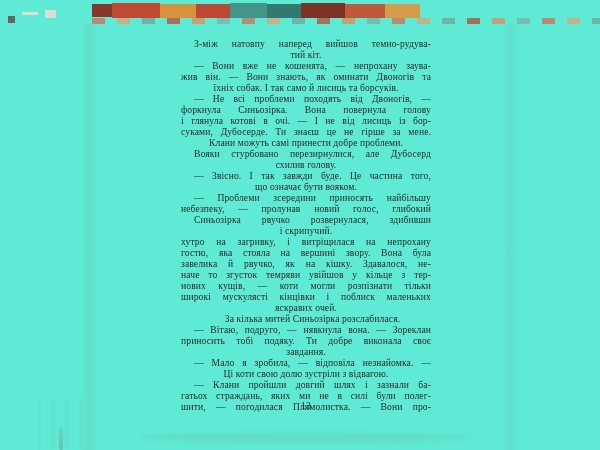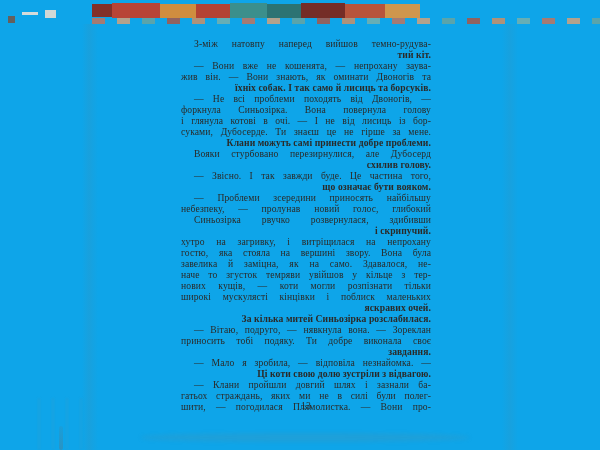--- a/index.html
+++ b/index.html
@@ -1,18 +1,18 @@
 <!DOCTYPE html>
 <html><head>
 <meta charset="utf-8">
 <style>
   html,body{margin:0;padding:0;background:#ffffff;}
   .screen{
     position:relative;width:600px;height:450px;overflow:hidden;
-    background:#0ea5e9;font-family:"Liberation Serif",serif;
+    background:#5eead4;font-family:"Liberation Serif",serif;
   }
   
   .ornament{position:absolute;left:0;top:0;width:600px;height:30px;}
   .tile{position:absolute;}
   .tile.big{opacity:.92;}
   .tile.small{opacity:.78;}
   
   .edge{position:absolute;pointer-events:none;}
   .edge-left{
     left:82px;top:24px;width:16px;height:426px;
@@ -38,21 +38,21 @@
   }
   
   .text-block{
     position:absolute;left:181px;top:38px;width:250px;
     font-size:9.6px;line-height:11px;color:#2b2a28;
     letter-spacing:.1px;
   }
   .line{white-space:normal;}
   .line.indent{padding-left:13px;}
   .line.j{text-align:justify;text-align-last:justify;}
-  .line.l{text-align:right;font-weight:bold;}
+  .line.l{text-align:center;}
   .page-number{
     position:absolute;left:181px;top:400px;width:250px;
     text-align:center;font-size:9.8px;color:#2b2a28;
   }
 </style>
 </head>
 <body>
 
 <div class="screen">
 
@@ -112,21 +112,21 @@
       <div class="line indent j">Вояки стурбовано перезирнулися, але Дубосерд</div>
       <div class="line l">схилив голову.</div>
       <div class="line indent j">— Звісно. І так завжди буде. Це частина того,</div>
       <div class="line l">що означає бути вояком.</div>
       <div class="line indent j">— Проблеми зсередини приносять найбільшу</div>
       <div class="line j">небезпеку, — пролунав новий голос, глибокий</div>
       <div class="line indent j">Синьозірка рвучко розвернулася, здибивши</div>
       <div class="line l">і скрипучий.</div>
       <div class="line j">хутро на загривку, і витріщилася на непрохану</div>
       <div class="line j">гостю, яка стояла на вершині звору. Вона була</div>
-      <div class="line j">завелика й заміцна, як на само. Здавалося, не-</div>
+      <div class="line j">завелика й рвучко, як на кішку. Здавалося, не-</div>
       <div class="line j">наче то згусток темряви увійшов у кільце з тер-</div>
       <div class="line j">нових кущів, — коти могли розпізнати тільки</div>
       <div class="line j">широкі мускулясті кінцівки і поблиск маленьких</div>
       <div class="line l">яскравих очей.</div>
       <div class="line indent l">За кілька митей Синьозірка розслабилася.</div>
       <div class="line indent j">— Вітаю, подруго, — нявкнула вона. — Зореклан</div>
       <div class="line j">приносить тобі подяку. Ти добре виконала своє</div>
       <div class="line l">завдання.</div>
       <div class="line indent j">— Мало я зробила, — відповіла незнайомка. —</div>
       <div class="line l">Ці коти свою долю зустріли з відвагою.</div>

